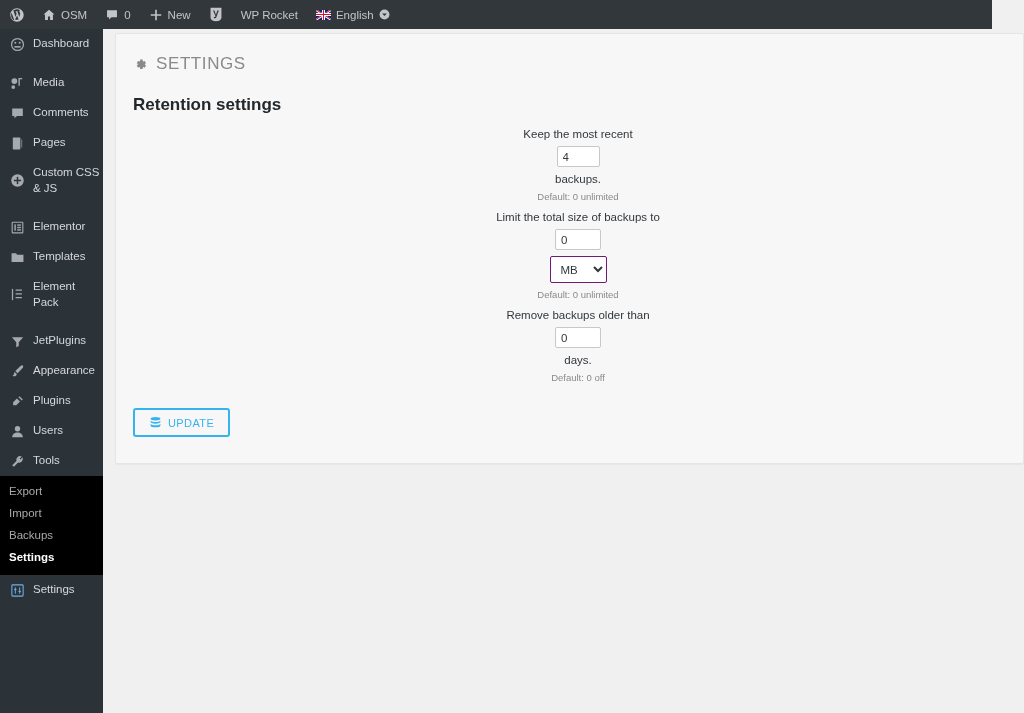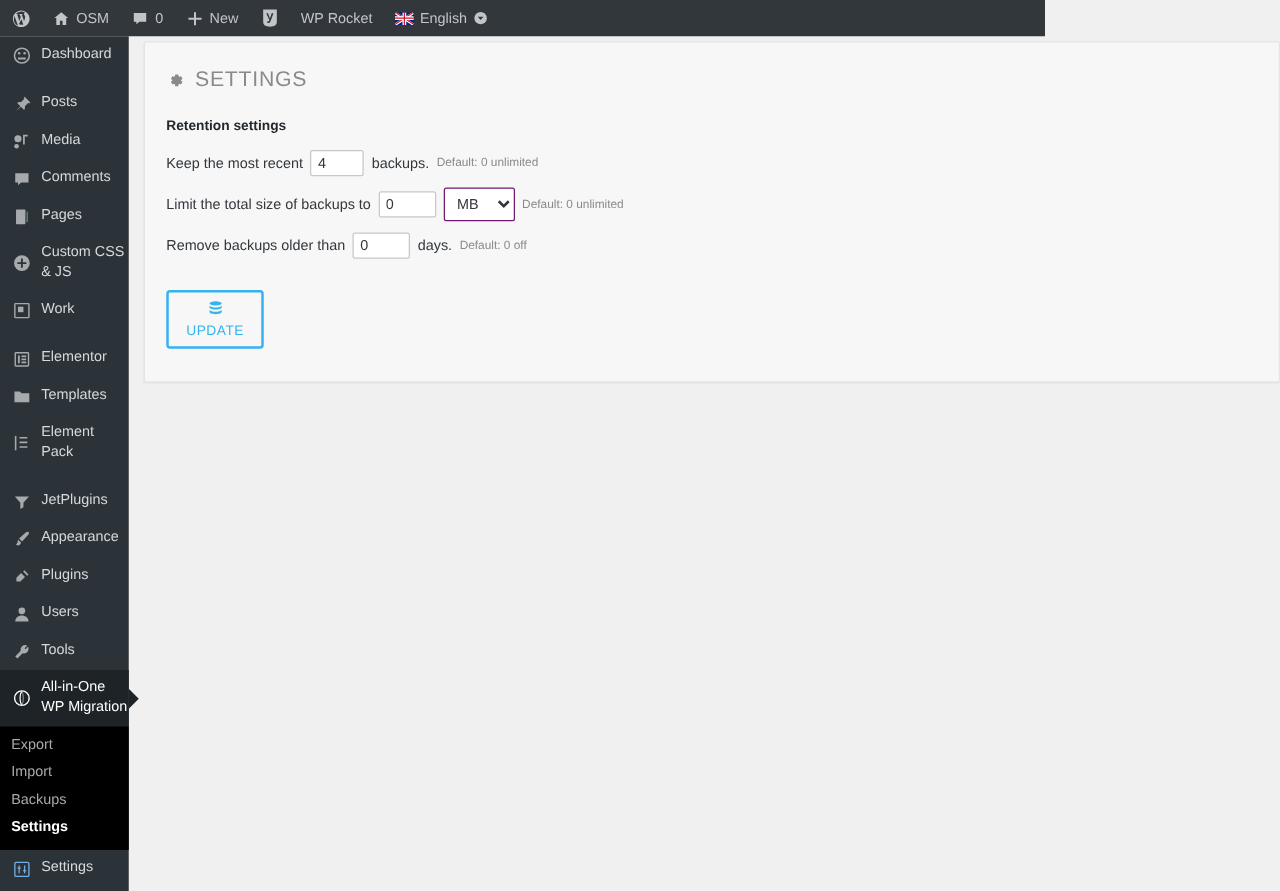--- a/index.html
+++ b/index.html
@@ -9,21 +9,21 @@
     width: 1024px; height: 713px;
     overflow: hidden;
     background: #f0f0f1;
     font-family: "Liberation Sans", "DejaVu Sans", sans-serif;
     -webkit-font-smoothing: antialiased;
   }
 
   
   #adminbar {
     position: absolute; top: 0; left: 0;
-    width: 836px; height: 29px;
+    width: 992px; height: 29px;
     background: #32373c;
     color: #b4b9be;
     font-size: 11.5px;
     display: flex; align-items: center;
     z-index: 50;
   }
   .ab-item {
     height: 29px;
     display: flex; align-items: center;
     gap: 5px;
@@ -130,32 +130,33 @@
   .ai1wm-title {
     display:flex; align-items:center; gap:8px;
     font-size: 17px;
     color:#8a8a8a;
     font-weight: 400;
     letter-spacing: .6px;
     padding: 20px 0 0 17px;
   }
   .ai1wm-title .gear { color:#8a8a8a; display:flex; }
   .ai1wm-subtitle {
-    font-size: 11px;
+    font-size: 17px;
     font-weight: 700;
     color:#23282d;
     padding: 21px 12px 0 17px;
   }
   .ai1wm-rows { padding: 13px 0 0 17px; }
   .ai1wm-row {
     display:flex; align-items:center;
     gap: 6px;
     font-size: 11.5px;
     color:#32373c;
     margin-bottom: 9px;
+    flex-direction: column;
   }
   .ai1wm-row .lbl { white-space:nowrap; }
   .ai1wm-row input[type=text] {
     width: 43px; height: 21px;
     border: 1px solid #c8c8c8;
     border-radius: 2px;
     background:#fff;
     font-size: 11.5px;
     color:#32373c;
     padding: 0 5px;
@@ -187,21 +188,20 @@
     padding: 6px 14px;
     border: 2px solid #35b3ee;
     border-radius: 3px;
     background: #f7f7f7;
     color: #35b3ee;
     font-size: 11px;
     letter-spacing:.4px;
     text-transform: uppercase;
     cursor: pointer;
     font-family: inherit;
-    flex-direction: column;
   }
   .ai1wm-btn .dbicon { display:flex; color:#35b3ee; }
 </style>
 </head>
 <body>
 
 <div id="adminbar">
 
   <div class="ab-item ab-logo">
     <span class="ab-icon">
@@ -280,28 +280,20 @@
         <circle cx="12" cy="12" r="9.5" fill="none" stroke="currentColor" stroke-width="2"></circle>
         <circle cx="8.5" cy="9" r="1.6"></circle>
           <circle cx="15.5" cy="9" r="1.6"></circle>
         <path d="M7 14.5h10v2.5H7z"></path>
       </svg>
     </span>
     <span class="mi-label">Dashboard</span>
   </div>
   <div class="menu-sep"></div>
 
-  <div class="menu-item">
-    <span class="mi-icon">
-      <svg width="15" height="15" viewBox="0 0 24 24" fill="currentColor">
-        <path d="M15.6 2.3l-1.4 1.4 1 1-4.6 4.6c-1.6-.5-3.4-.2-4.6 1l4 4-5.6 6.4 6.4-5.6 4 4c1.2-1.2 1.5-3 1-4.6l4.6-4.6 1 1 1.4-1.4z"></path>
-      </svg>
-    </span>
-    <span class="mi-label">Posts</span>
-  </div>
 
   <div class="menu-item">
     <span class="mi-icon">
       <svg width="15" height="15" viewBox="0 0 24 24" fill="currentColor">
         <circle cx="7" cy="8" r="4.6"></circle>
         <path d="M13.5 3h2.2v12.4h-2.2zM13.5 3h6v2h-6z"></path>
         <circle cx="5.2" cy="17.6" r="3"></circle>
       </svg>
     </span>
     <span class="mi-label">Media</span>
@@ -330,29 +322,20 @@
     <span class="mi-icon">
       <svg width="15" height="15" viewBox="0 0 24 24" fill="currentColor">
         <circle cx="12" cy="12" r="10"></circle>
         <path d="M10.8 6.2h2.4v11.6h-2.4z" fill="#2c3338"></path>
         <path d="M6.2 10.8h11.6v2.4H6.2z" fill="#2c3338"></path>
       </svg>
     </span>
     <span class="mi-label">Custom CSS &amp; JS</span>
   </div>
 
-  <div class="menu-item">
-    <span class="mi-icon">
-      <svg width="15" height="15" viewBox="0 0 24 24" fill="none" stroke="currentColor" stroke-width="1.8">
-        <rect x="3" y="3" width="18" height="18" rx="1"></rect>
-        <rect x="7" y="7" width="7" height="7" fill="currentColor" stroke="none"></rect>
-      </svg>
-    </span>
-    <span class="mi-label">Work</span>
-  </div>
   <div class="menu-sep"></div>
 
   <div class="menu-item">
     <span class="mi-icon">
       <svg width="15" height="15" viewBox="0 0 24 24" fill="none" stroke="currentColor" stroke-width="1.8">
         <rect x="3.5" y="3.5" width="17" height="17" rx="1"></rect>
         <rect x="7" y="7" width="2.3" height="10" fill="currentColor" stroke="none"></rect>
         <rect x="11.5" y="7" width="6" height="2.2" fill="currentColor" stroke="none"></rect>
         <rect x="11.5" y="10.9" width="6" height="2.2" fill="currentColor" stroke="none"></rect>
         <rect x="11.5" y="14.8" width="6" height="2.2" fill="currentColor" stroke="none"></rect>
@@ -421,30 +404,20 @@
 
   <div class="menu-item">
     <span class="mi-icon">
       <svg width="15" height="15" viewBox="0 0 24 24" fill="currentColor">
         <path d="M20 5.2l-3.4 3.4-1.2-1.2 3.4-3.4A6 6 0 0 0 10.3 11L3.5 17.8l2.7 2.7L13 13.7a6 6 0 0 0 7-8.5z"></path>
       </svg>
     </span>
     <span class="mi-label">Tools</span>
   </div>
 
-  <div class="menu-item current">
-    <span class="mi-icon">
-      <svg width="15" height="15" viewBox="0 0 24 24" fill="none" stroke="currentColor" stroke-width="1.8">
-        <circle cx="12" cy="12" r="9.3"></circle>
-        <path d="M12 3.5c-3 3-3 14 0 17" stroke-width="1.5"></path>
-        <path d="M12 3.5c2.5 3.5 2.5 13.5 0 17" stroke-width="1.5" opacity=".45"></path>
-      </svg>
-    </span>
-    <span class="mi-label">All-in-One WP Migration</span>
-  </div>
 
   <div class="submenu">
     <span class="submenu-item">Export</span>
     <span class="submenu-item">Import</span>
     <span class="submenu-item">Backups</span>
     <span class="submenu-item current">Settings</span>
   </div>
 
   <div class="menu-item">
     <span class="mi-icon icon-colored">

